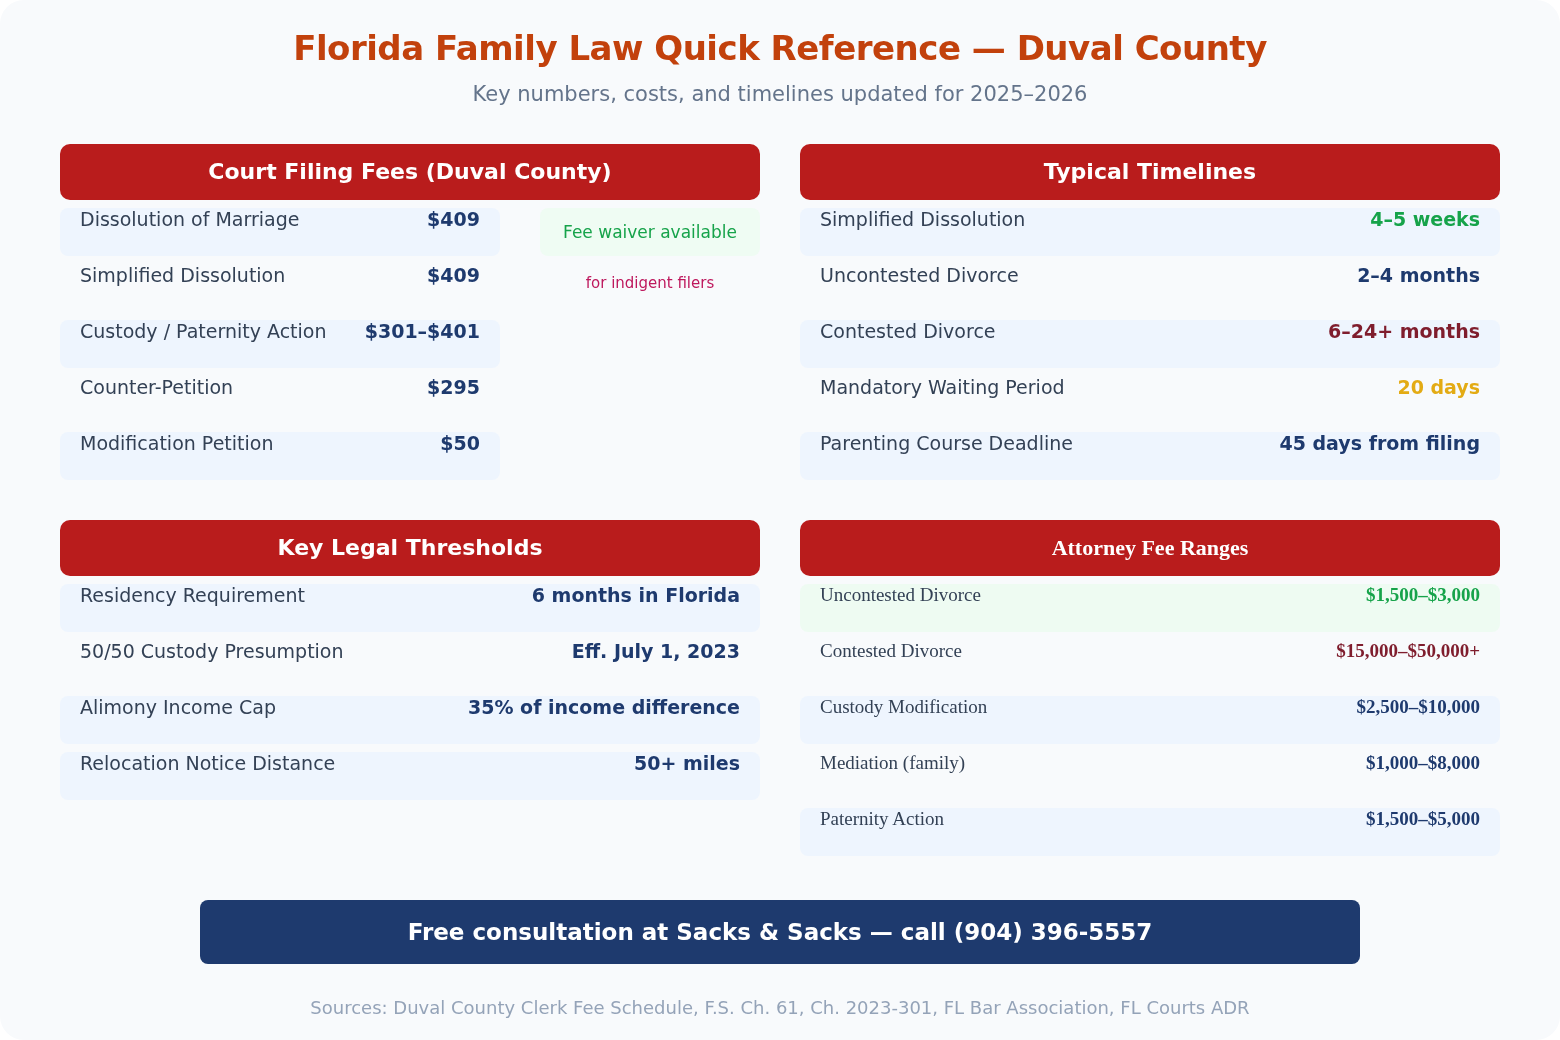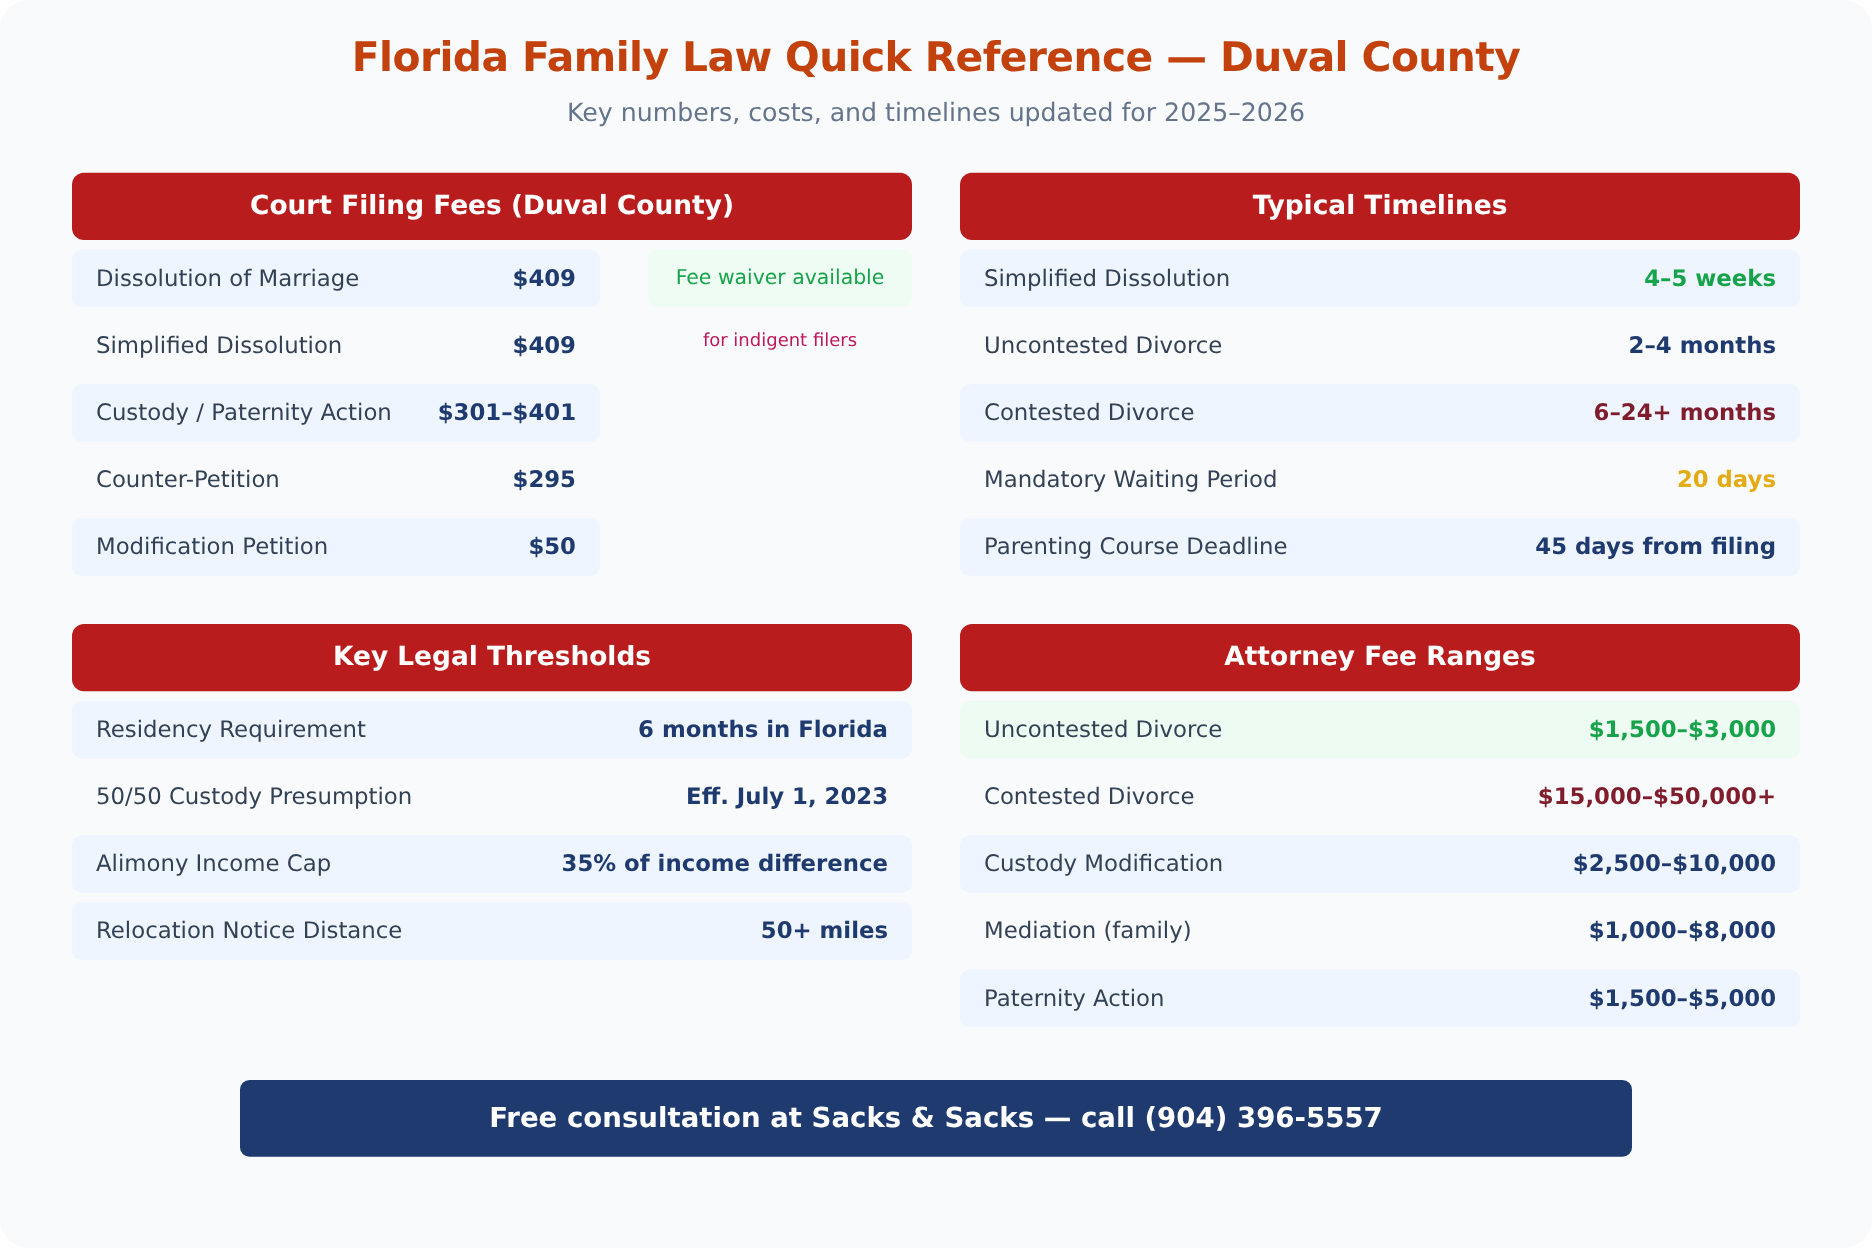--- a/index.html
+++ b/index.html
@@ -18,21 +18,21 @@
       font-size: 21px; color: #64748b;
     }
     .panel { position: absolute; width: 700px; }
     .panel-header {
       height: 56px; background: #b91c1c; border-radius: 10px; color: #ffffff;
       font-size: 22px; font-weight: bold; text-align: center; line-height: 56px;
     }
     .rows { margin-top: 8px; }
     .row {
       height: 48px; margin-bottom: 8px; border-radius: 8px;
-      display: flex; align-items: center; justify-content: space-between;
+      display: flex; justify-content: space-between;
       padding: 0 20px; font-size: 19px;
     }
     .row.shaded { background: #eef5fe; }
     .row.green-bg { background: #eefbf2; }
     .row .label { color: #334155; }
     .row .value { font-weight: bold; color: #1e3a6e; }
     .value.green { color: #16a34a; }
     .value.red { color: #7f1d2d; }
     .value.amber { color: #e3ab14; }
     .fee-rows { width: 440px; }
@@ -131,21 +131,21 @@
         <span class="label">Alimony Income Cap</span>
         <span class="value">35% of income difference</span>
       </div>
       <div class="row shaded">
         <span class="label">Relocation Notice Distance</span>
         <span class="value">50+ miles</span>
       </div>
     </div>
   </section>
 
-  <section class="panel" style="left:800px; top:520px;">
+  <section class="panel" style="left:800px; top:520px;font-family:Liberation Serif, serif;">
     <div class="panel-header">Attorney Fee Ranges</div>
     <div class="rows">
       <div class="row green-bg">
         <span class="label">Uncontested Divorce</span>
         <span class="value green">$1,500–$3,000</span>
       </div>
       <div class="row">
         <span class="label">Contested Divorce</span>
         <span class="value red">$15,000–$50,000+</span>
       </div>
@@ -159,13 +159,14 @@
       </div>
       <div class="row shaded">
         <span class="label">Paternity Action</span>
         <span class="value">$1,500–$5,000</span>
       </div>
     </div>
   </section>
 
   <div class="cta">Free consultation at Sacks &amp; Sacks — call (904) 396-5557</div>
 
+  <div class="sources">Sources: Duval County Clerk Fee Schedule, F.S. Ch. 61, Ch. 2023-301, FL Bar Association, FL Courts ADR</div>
 </div>
 
 </body></html>

